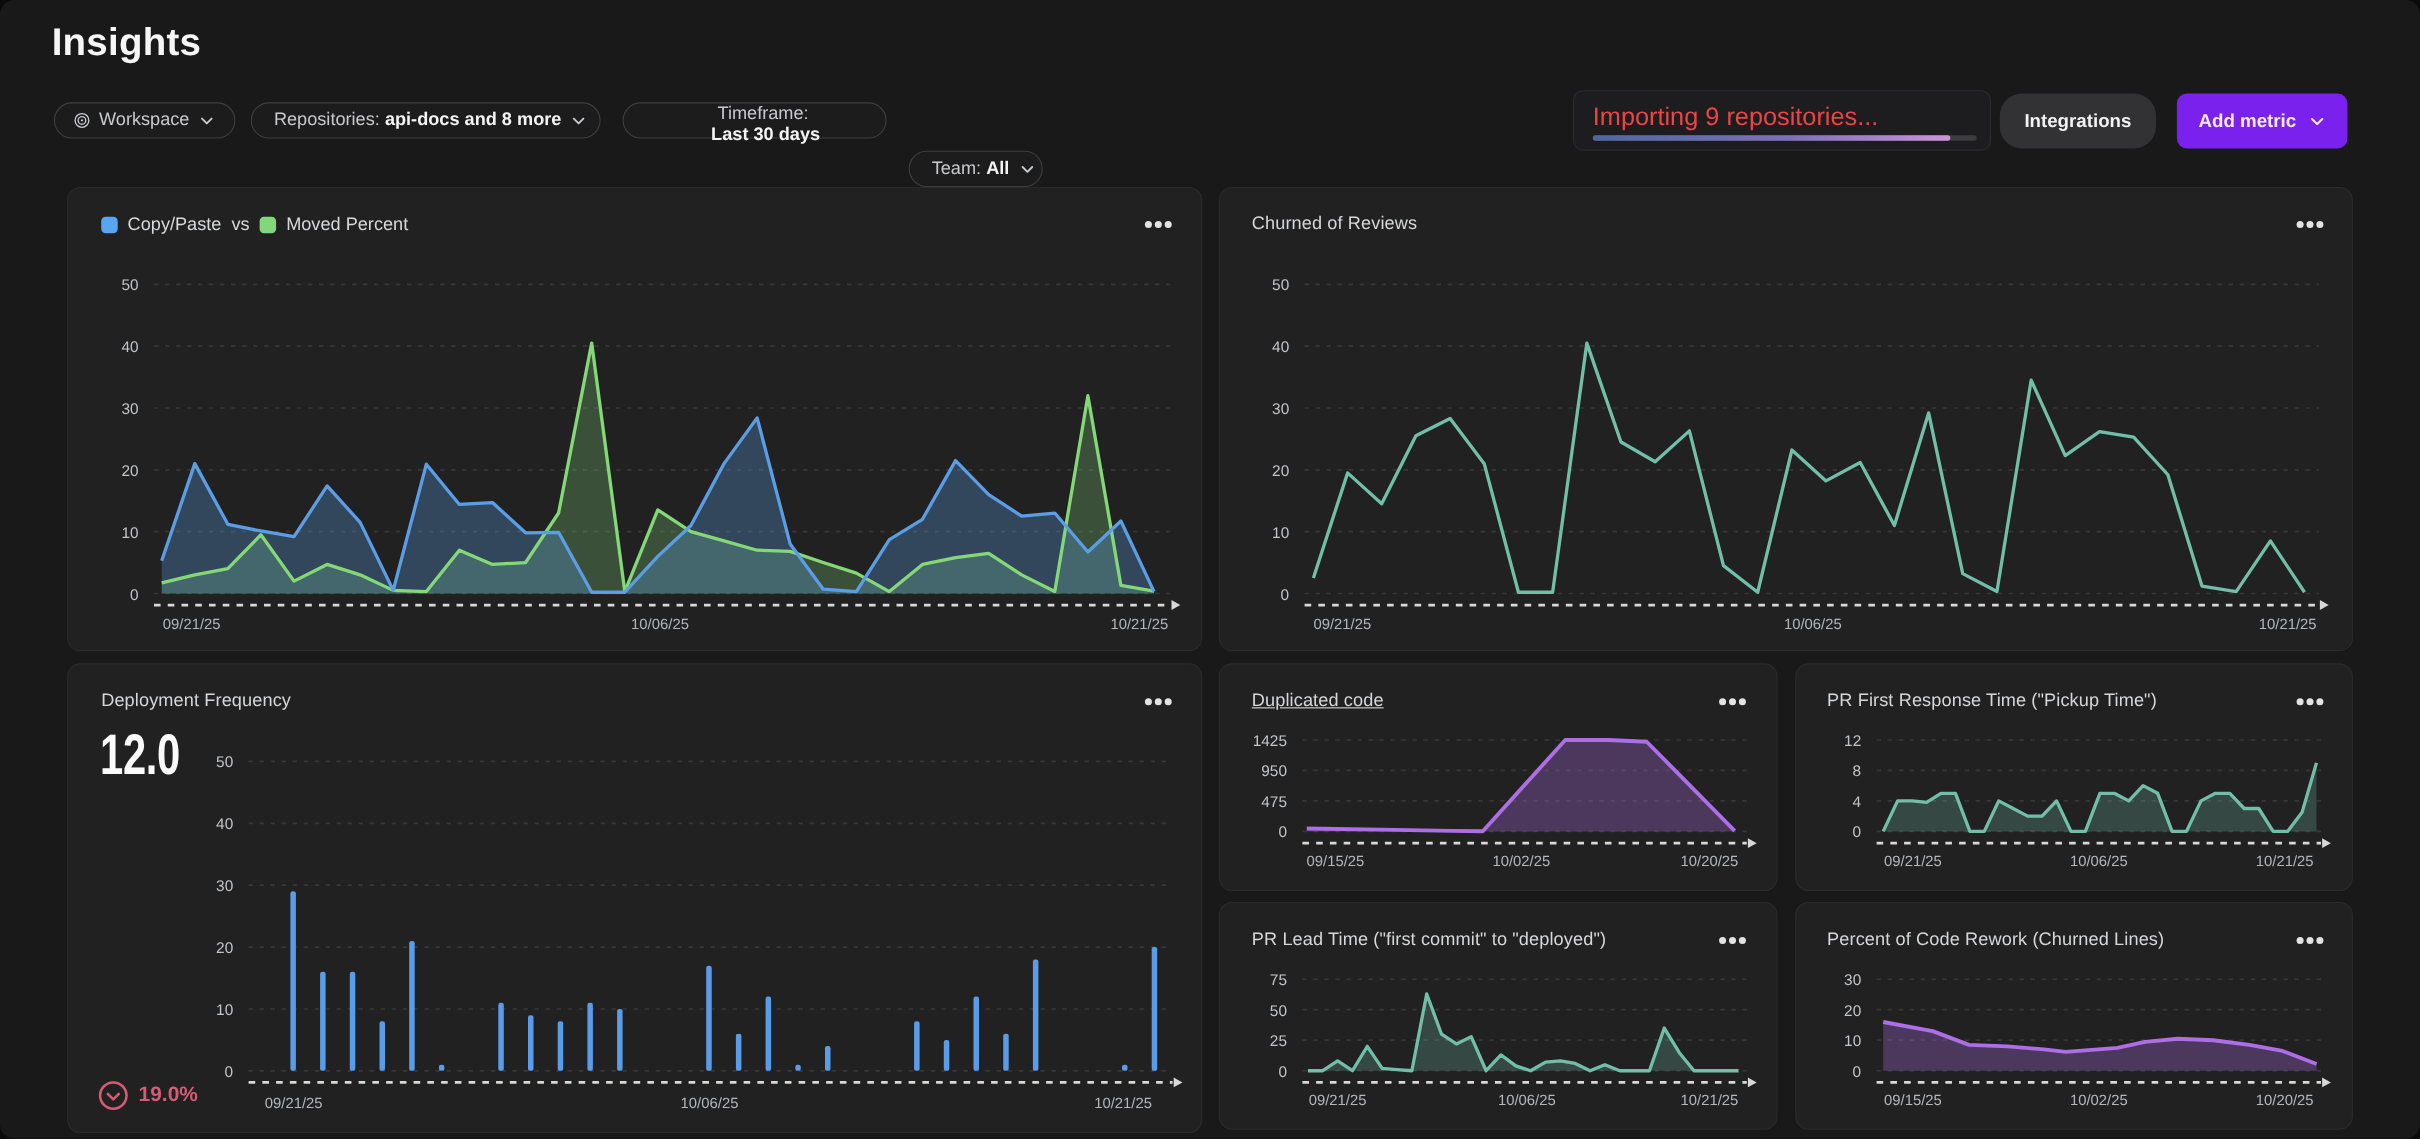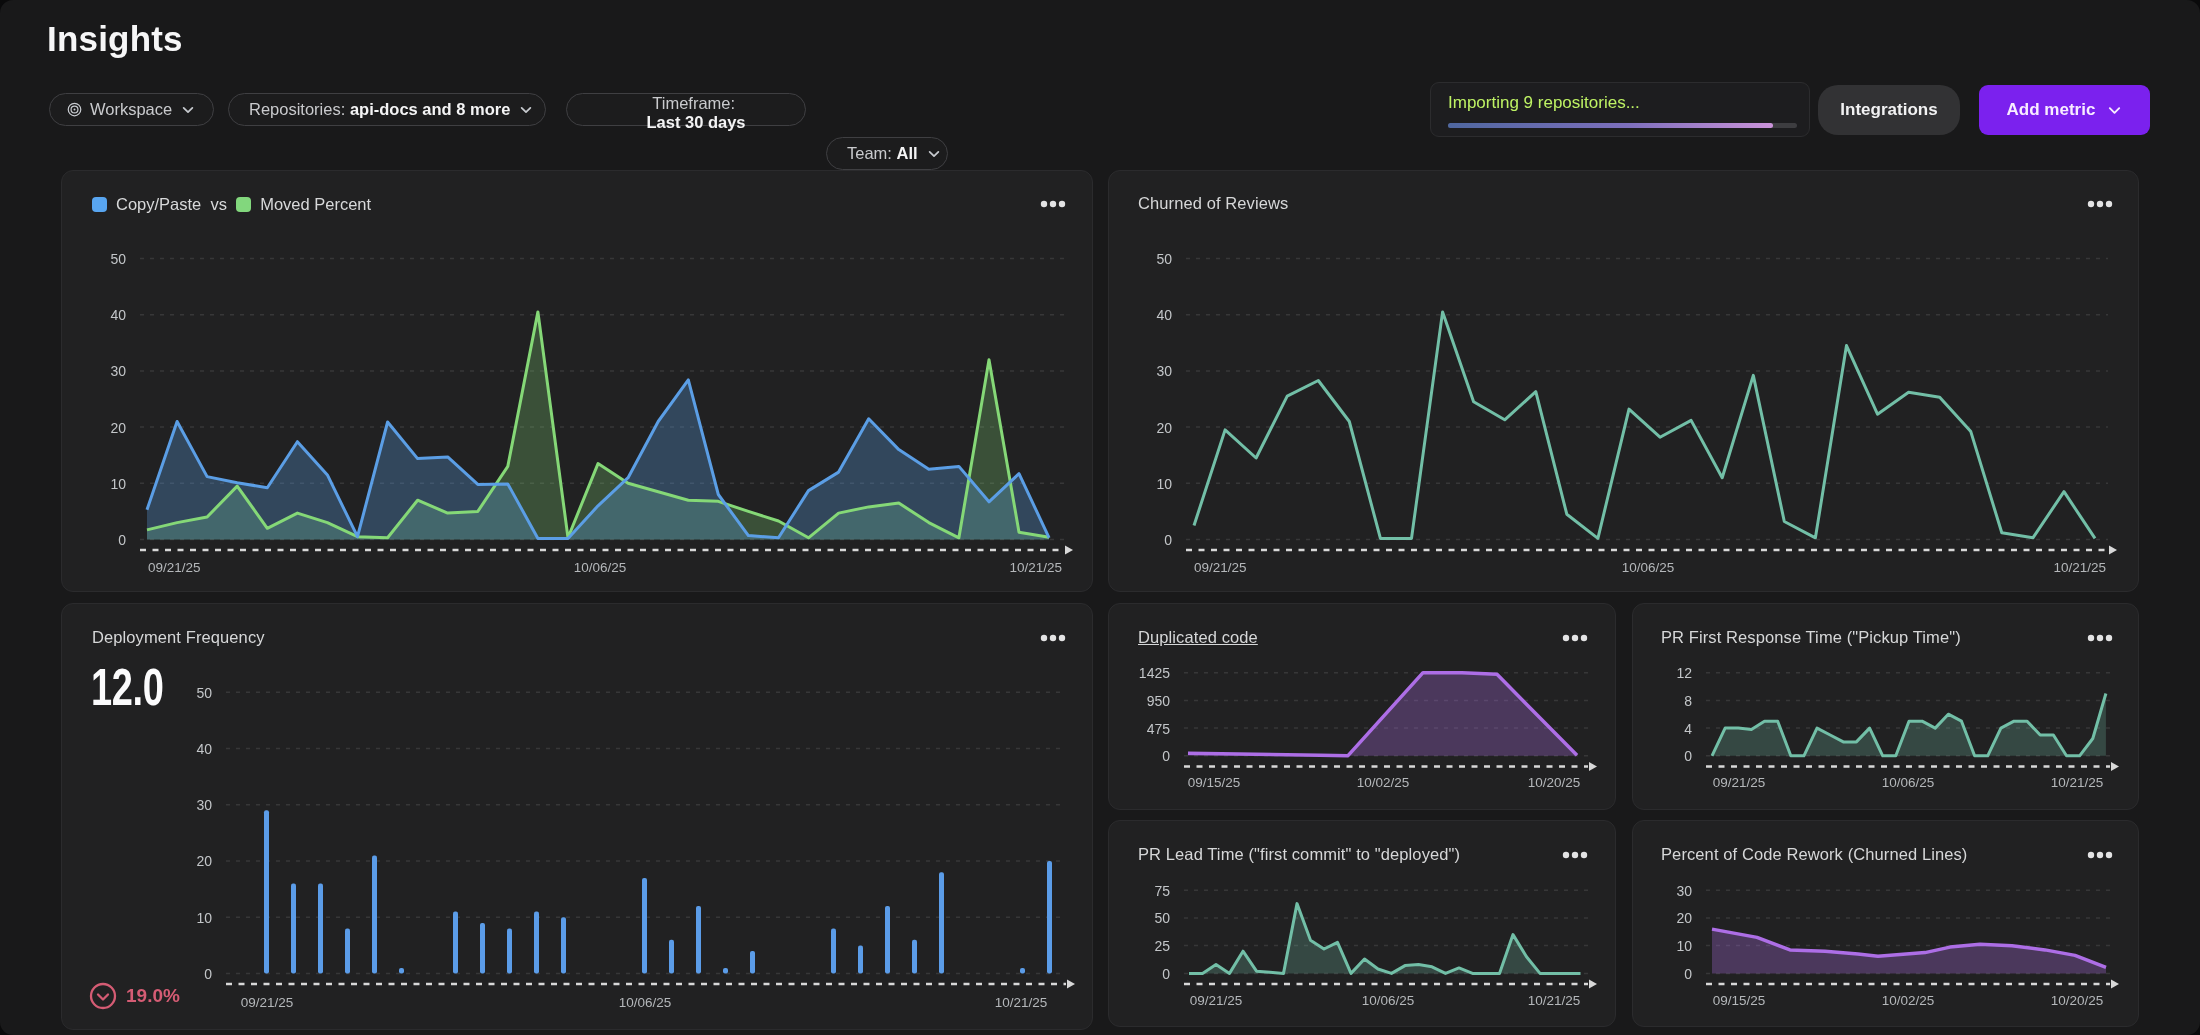--- a/index.html
+++ b/index.html
@@ -49,27 +49,27 @@
   <div class="pill" style="left:826px; width:122px; padding-left:20px;margin-top:44px;">
       <span class="sp">Team: </span>
       <b>All</b>
       <span style="width:9px"></span>
       <svg width="14" height="14" viewBox="0 0 16 16" fill="none" stroke="#c6c9ce" stroke-width="2" stroke-linecap="round" stroke-linejoin="round">
         <path d="M3 5.5 L8 10.5 L13 5.5"></path>
       </svg>
     </div>
 
   <div style="position:absolute; left:1430px; top:82px; width:380px; height:55px; background:#1d1d1f; border:1px solid #2c2c2e; border-radius:9px;">
-    <div style="position:absolute; left:17px; top:10px; font-size:17px; font-weight:500; color:#bef264;">Importing 9 repositories...</div>
+    <div style="position:absolute; left:17px; top:10px; font-size:23px; font-weight:500; color:#ef4444;">Importing 9 repositories...</div>
     <div style="position:absolute; left:17px; top:40px; width:349px; height:4.5px; border-radius:3px; background:#3d3d40;">
       <div style="position:absolute; left:0; top:0; width:93%; height:4.5px; border-radius:3px; background:linear-gradient(90deg,#4f679f,#7d6fbc 55%,#cb93d9);"></div>
     </div>
   </div>
   <div class="btn" style="left:1818px; width:142px; background:#323234;border-radius:20px;">Integrations</div>
-  <div class="btn" style="left:1979px; width:171px; background:#7b21ee; color:#f8ecff;">Add metric<span style="width:12px"></span><svg width="15" height="15" viewBox="0 0 16 16" fill="none" stroke="#f8ecff" stroke-width="2" stroke-linecap="round" stroke-linejoin="round">
+  <div class="btn" style="left:1979px; width:155px; background:#7b21ee; color:#f8ecff;">Add metric<span style="width:12px"></span><svg width="15" height="15" viewBox="0 0 16 16" fill="none" stroke="#f8ecff" stroke-width="2" stroke-linecap="round" stroke-linejoin="round">
         <path d="M3 5.5 L8 10.5 L13 5.5"></path>
       </svg></div>
 
   <div class="card" style="left:61px;  top:170px; width:1032px; height:422px;"></div>
   <div class="card" style="left:1108px;top:170px; width:1031px; height:422px;"></div>
   <div class="card" style="left:61px;  top:603px; width:1032px; height:427px;"></div>
   <div class="card" style="left:1108px;top:603px; width:508px;  height:207px;"></div>
   <div class="card" style="left:1632px;top:603px; width:507px;  height:207px;"></div>
   <div class="card" style="left:1108px;top:820px; width:508px;  height:207px;"></div>
   <div class="card" style="left:1632px;top:820px; width:507px;  height:207px;"></div>

